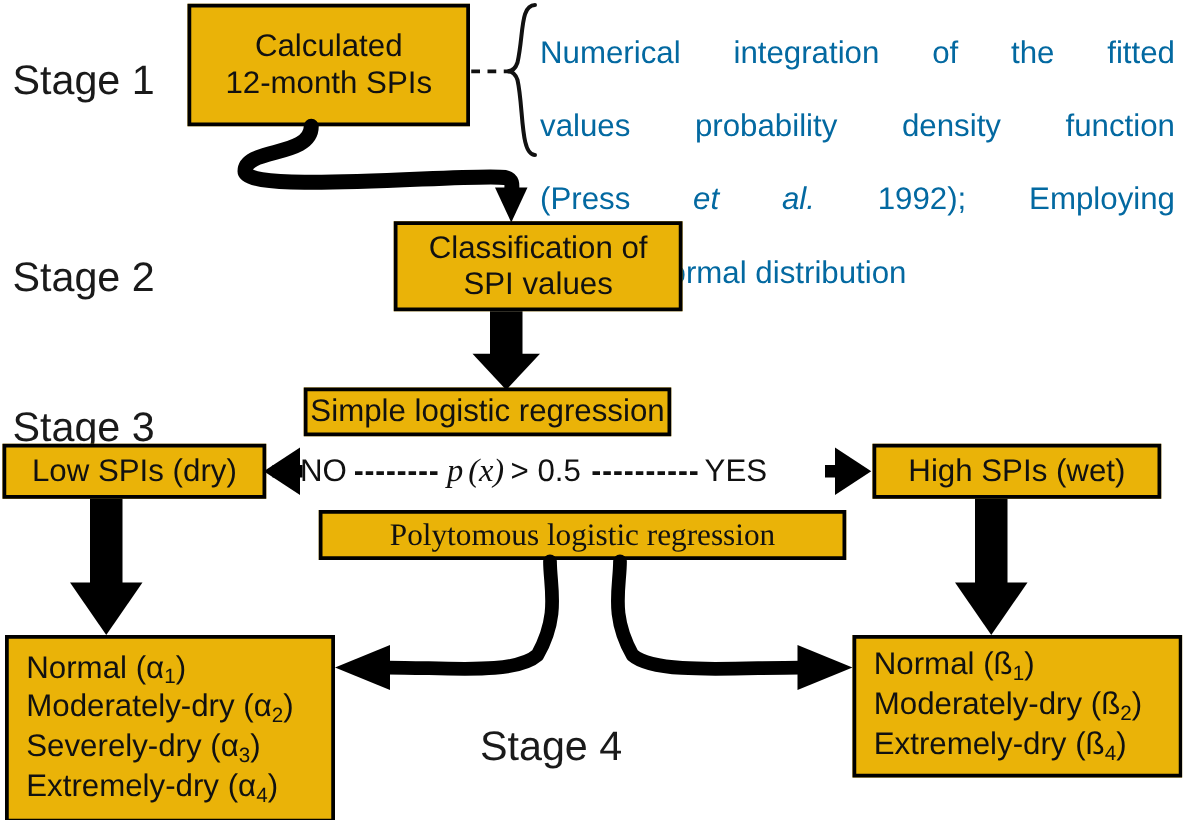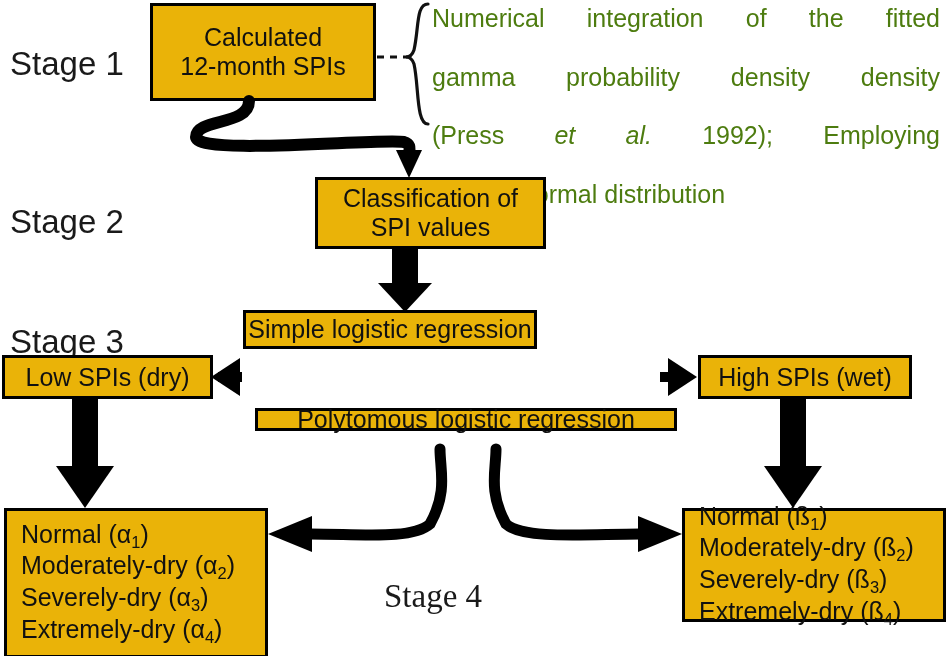--- a/index.html
+++ b/index.html
@@ -39,21 +39,22 @@
   .box.center { align-items: center; text-align: center; }
   .box.left   { align-items: flex-start; text-align: left; }
   .box .ln { display: block; white-space: nowrap; padding: 0 8px; }
 
   .note {
     position: absolute;
     font-size: 25px;
     line-height: 1.17;
     text-align: justify;
     text-align-last: left;
-    color: #4d7c0f;
+    color: #0369a1;
+    margin-top: 24px;
   }
   .note .just { text-align: justify; }
   .note .just::after { content: ""; display: inline-block; width: 100%; }
   .note i { font-style: italic; }
 
   .cond-row {
     position: absolute;
     display: flex;
     align-items: center;
     font-size: 25px;
@@ -83,67 +84,75 @@
   .sub { font-size: 0.66em; vertical-align: -0.28em; }
 </style>
 </head>
 <body>
 
 <div id="canvas">
 
   <div class="stage-label" style="left:10px; top:30px;">Stage 1</div>
   <div class="stage-label" style="left:10px; top:188px;">Stage 2</div>
   <div class="stage-label" style="left:10px; top:308px;">Stage 3</div>
-  <div class="stage-label" style="left:384px; top:563px;font-family:Liberation Serif, serif;">Stage 4</div>
+  <div class="stage-label" style="left:384px; top:563px;">Stage 4</div>
 
   <div class="box center" style="left:150px; top:3px; width:226px; height:98px;">
     <span class="ln">Calculated</span>
     <span class="ln">12-month SPIs</span>
   </div>
 
   <div class="note" style="left:432px; top:4px; width:508px;">
     <div class="just"><span>Numerical integration of the fitted</span></div>
-    <div class="just"><span>gamma probability density density</span></div>
+    <div class="just"><span>values probability density function</span></div>
     <div class="just"><span><span>(Press </span><i>et al.</i><span> 1992); Employing</span></span></div>
     <div><span>inverse-normal distribution</span></div>
   </div>
 
   <div class="box center" style="left:315px; top:177px; width:231px; height:72px;">
     <span class="ln">Classification of</span>
     <span class="ln">SPI values</span>
   </div>
 
   <div class="box center" style="left:243px; top:310px; width:294px; height:39px;">
     <span class="ln">Simple logistic regression</span>
   </div>
 
   <div class="box center" style="left:2px; top:355px; width:211px; height:44px;">
     <span class="ln">Low SPIs (dry)</span>
   </div>
 
-  <div class="box center" style="left:698px; top:355px; width:214px; height:44px;">
+  <div class="box center" style="left:698px; top:355px; width:231px; height:44px;">
     <span class="ln">High SPIs (wet)</span>
   </div>
 
+  <div class="cond-row" style="left:240px; top:362px;">
+    <span>NO</span>
+    <span class="dashline" style="width:66px;"></span>
+    <span class="pex">p</span>
+    <span class="pex">(x)</span>
+    <span style="padding:0 3px;">&gt; 0.5</span>
+    <span class="dashline" style="width:84px;"></span>
+    <span>YES</span>
+  </div>
 
-  <div class="box center" style="left:255px; top:408px; width:422px; height:23px;">
+  <div class="box center" style="left:255px; top:408px; width:422px; height:40px;font-family:Liberation Serif, serif;">
     <span class="ln">Polytomous logistic regression</span>
   </div>
 
   <div class="box left" style="left:4px; top:508px; width:264px; height:150px; padding-left:6px;">
     <span class="ln"><span>Normal</span> (<span>α</span><span class="sub">1</span>)</span>
     <span class="ln"><span>Moderately-dry</span> (<span>α</span><span class="sub">2</span>)</span>
     <span class="ln"><span>Severely-dry</span> (<span>α</span><span class="sub">3</span>)</span>
     <span class="ln"><span>Extremely-dry</span> (<span>α</span><span class="sub">4</span>)</span>
   </div>
 
   <div class="box left" style="left:682px; top:508px; width:264px; height:114px; padding-left:6px;">
     <span class="ln"><span>Normal</span> (<span>ß</span><span class="sub">1</span>)</span>
     <span class="ln"><span>Moderately-dry</span> (<span>ß</span><span class="sub">2</span>)</span>
-    <span class="ln"><span>Severely-dry</span> (<span>ß</span><span class="sub">3</span>)</span>
     <span class="ln"><span>Extremely-dry</span> (<span>ß</span><span class="sub">4</span>)</span>
   </div>
 
   <svg class="overlay" viewBox="0 0 946 656">
 
     <line x1="377" y1="57" x2="412" y2="57" stroke="#111" stroke-width="3" stroke-dasharray="7,6"></line>
 
     <path d="M 428 4 C 416 4 419 28 414 50 C 412 56 409 57 406 57 C 409 57 412 58 414 64
              C 419 86 416 124 428 124" fill="none" stroke="#111" stroke-width="3.2" stroke-linecap="round"></path>
 

